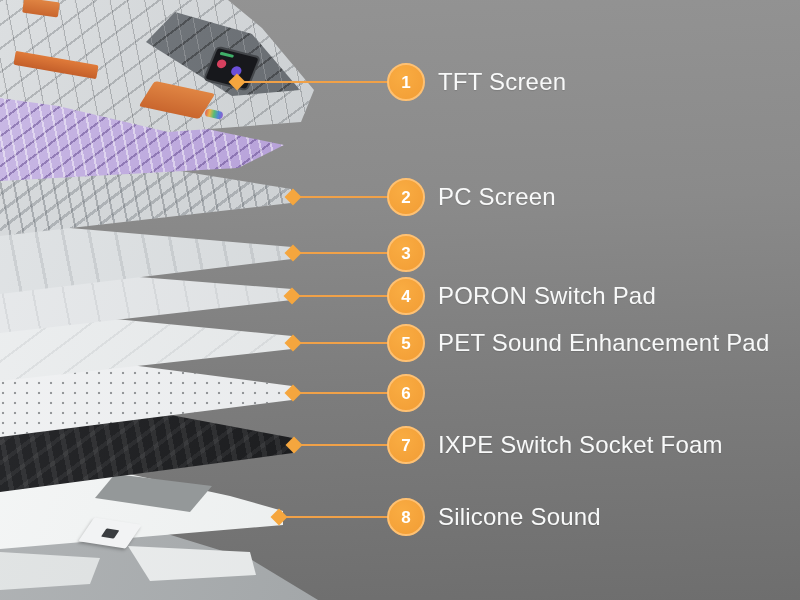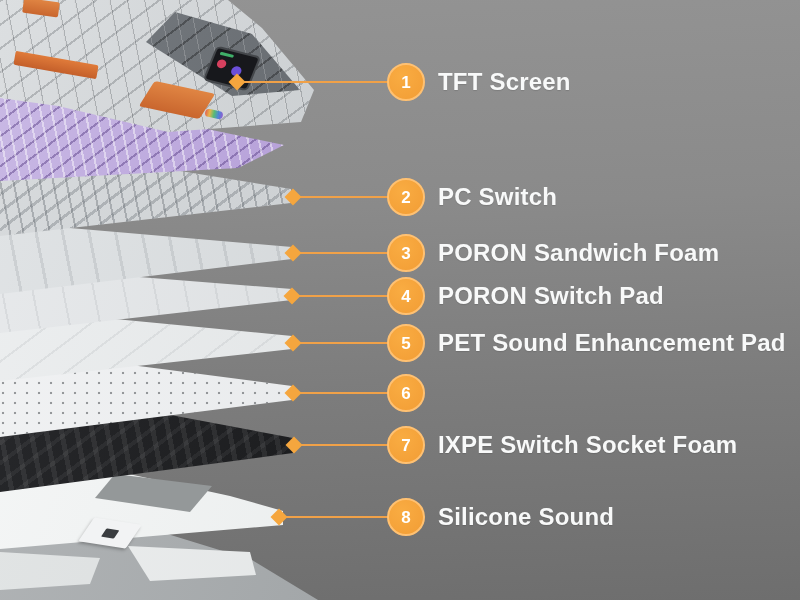--- a/index.html
+++ b/index.html
@@ -101,21 +101,21 @@
     background:#f2f3f4;border-radius:2px;box-shadow:0 2px 3px rgba(0,0,0,.25);}
   .daughterboard .chip{position:absolute;left:18px;top:9px;width:13px;height:9px;background:#3a3d40;border-radius:1px;}
   
   .callout{position:absolute;display:flex;align-items:center;transform:translateY(-50%);}
   .diamond{width:12px;height:12px;background:#f5a63e;transform:rotate(45deg);flex:none;}
   .connector{height:2px;background:#f0a148;flex:none;margin:0 -3px;}
   .badge{width:38px;height:38px;box-sizing:border-box;border-radius:50%;flex:none;
     background:radial-gradient(circle at 38% 32%,#f9ac42,#f29d35);
     border:2px solid #ffc172;display:flex;align-items:center;justify-content:center;}
   .badge span{color:#ffffff;font-size:17px;font-weight:700;line-height:1;}
-  .label{margin-left:13px;color:#f8f9f9;font-size:24px;font-weight:700;letter-spacing:.2px;white-space:nowrap;
+  .label{margin-left:13px;color:#f8f9f9;font-size:24px;font-weight:400;letter-spacing:.2px;white-space:nowrap;
     text-shadow:0 1px 1px rgba(0,0,0,.12);}
 </style>
 </head>
 <body>
 
 <div class="stage">
 
   <div class="kb">
     <div class="layer bottomcase"></div>
     <div class="pad pad-a"></div>
@@ -154,30 +154,29 @@
       </span>
     <span class="label">TFT Screen</span>
   </div>
 
   <div class="callout" style="top:197px;left:287px;">
     <span class="diamond"></span>
     <span class="connector" style="width:94px;"></span>
     <span class="badge">
         <span>2</span>
       </span>
-    <span class="label">PC Switch</span>
+    <span class="label">PC Screen</span>
   </div>
 
   <div class="callout" style="top:253px;left:287px;">
     <span class="diamond"></span>
     <span class="connector" style="width:94px;"></span>
     <span class="badge">
         <span>3</span>
       </span>
-    <span class="label">PORON Sandwich Foam</span>
   </div>
 
   <div class="callout" style="top:296px;left:286px;">
     <span class="diamond"></span>
     <span class="connector" style="width:95px;"></span>
     <span class="badge">
         <span>4</span>
       </span>
     <span class="label">PORON Switch Pad</span>
   </div>

